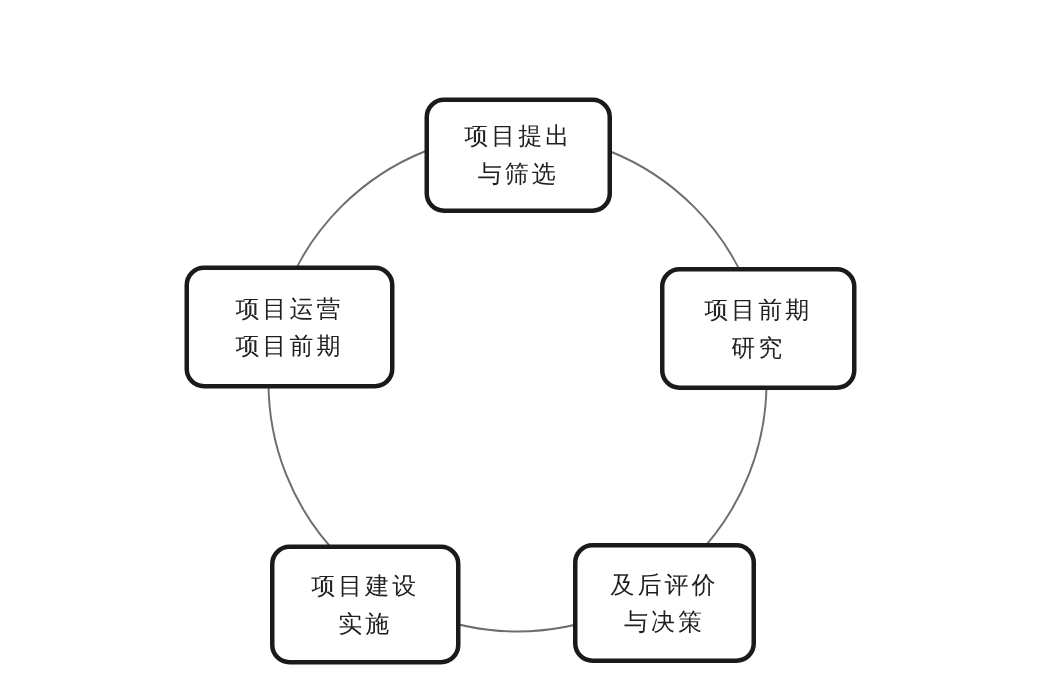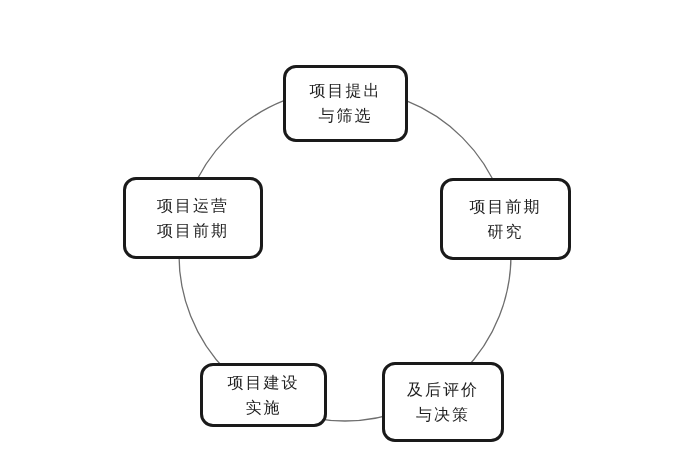--- a/index.html
+++ b/index.html
@@ -47,21 +47,21 @@
     letter-spacing:2px;
     line-height:1;
     text-align:center;
     margin-top:12px;
   }
   .node span{white-space:nowrap;}
   
   .node-top          {left:283px; top:53px;  width:125px; height:77px;}
   .node-right        {left:440px; top:166px; width:131px; height:82px;}
   .node-bottom-right {left:382px; top:350px; width:122px; height:80px;}
-  .node-bottom-left  {left:200px; top:351px; width:127px; height:64px;}
+  .node-bottom-left  {left:180px; top:351px; width:127px; height:80px;}
   .node-left         {left:123px; top:165px; width:140px; height:82px;}
 </style>
 </head>
 <body>
 
 <div class="canvas">
 
   <svg class="cycle-svg" viewBox="0 0 700 456" aria-hidden="true">
     <circle cx="345" cy="255" r="166"></circle>
   </svg>

